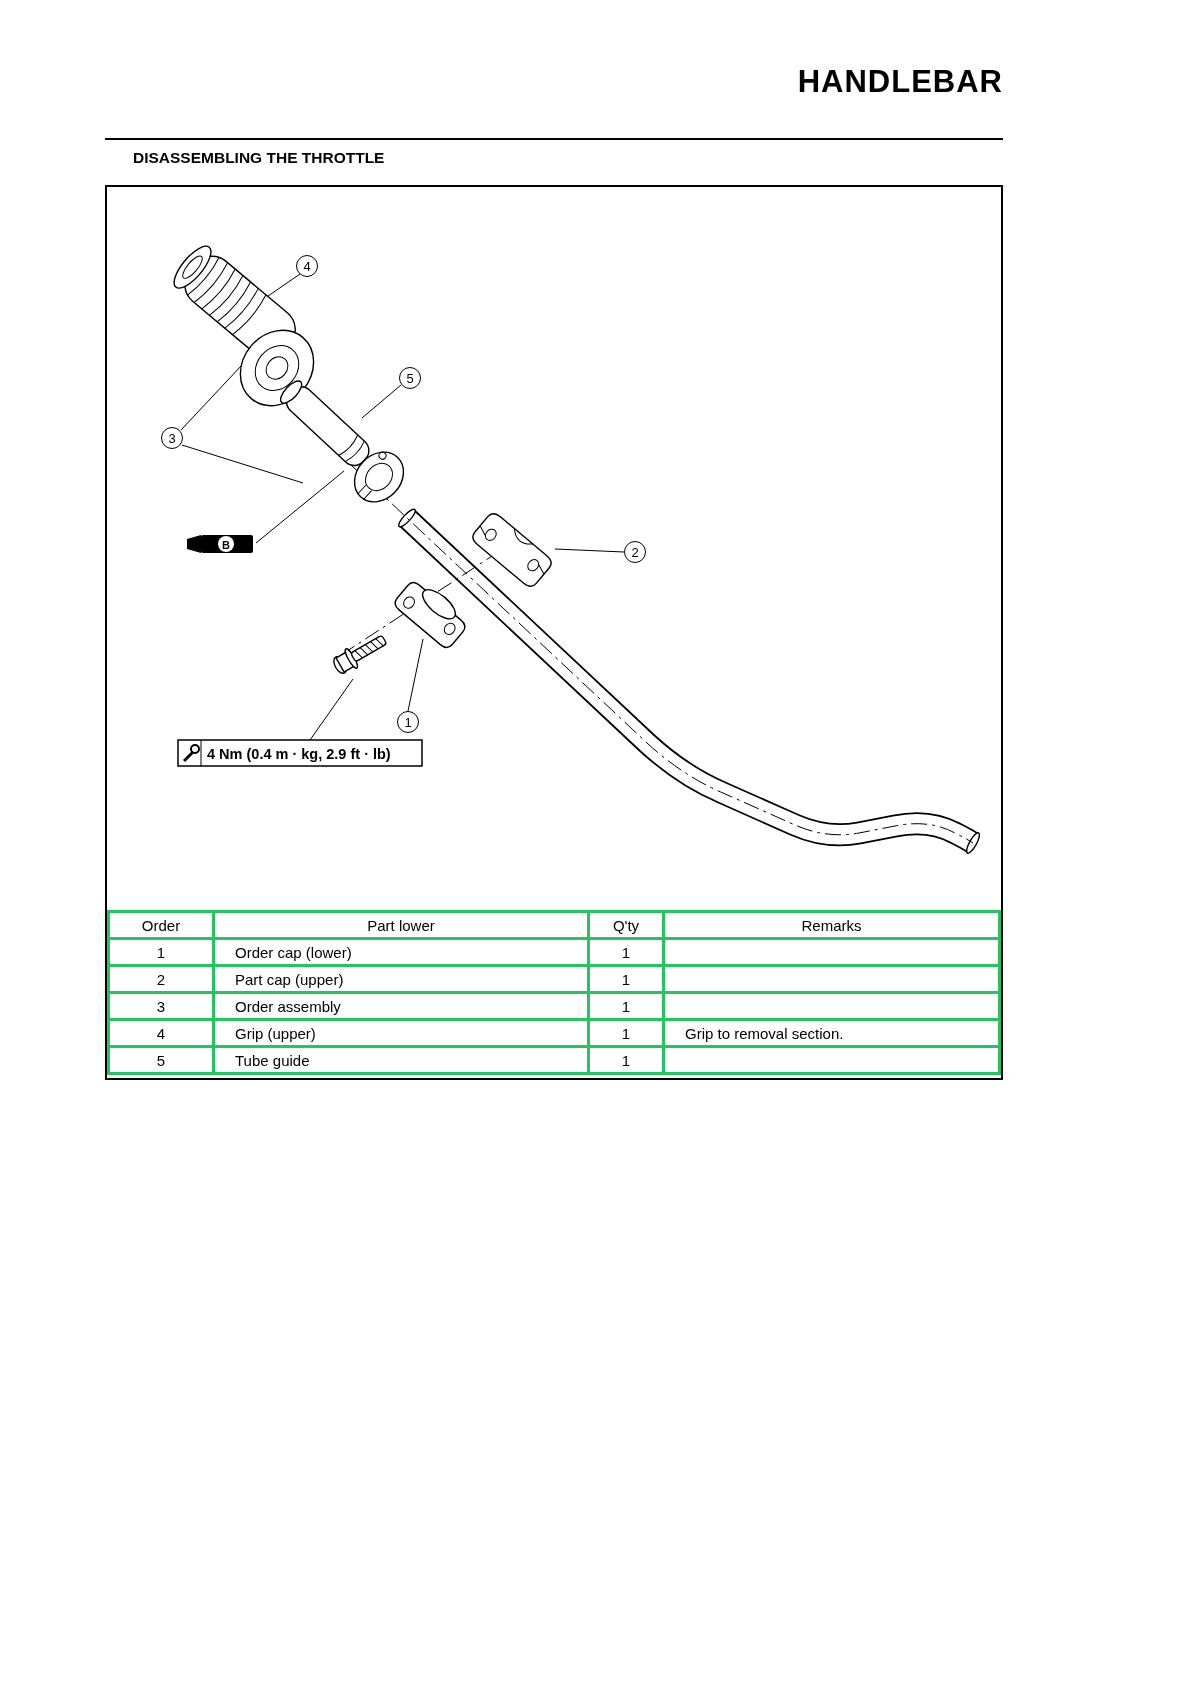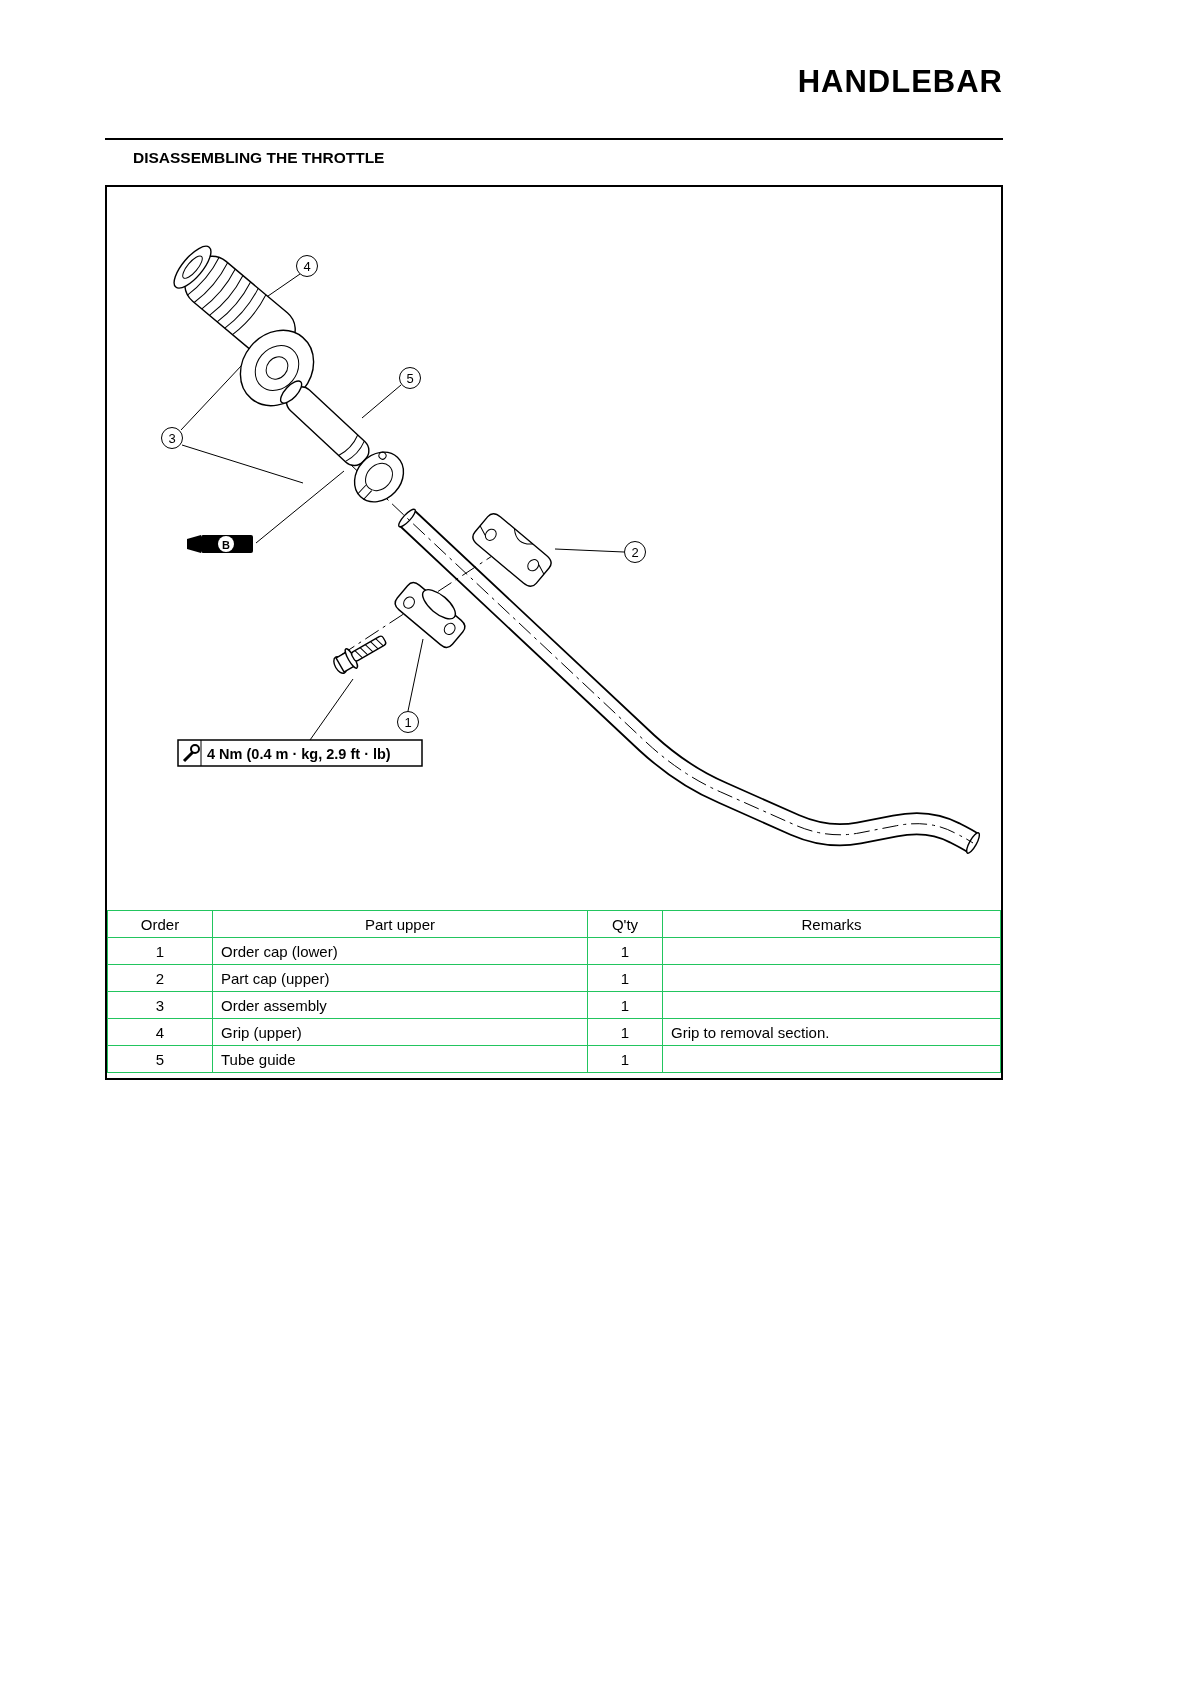--- a/index.html
+++ b/index.html
@@ -31,23 +31,23 @@
     border:2px solid #000;
   }
   .frame svg { display:block; }
   .parts-table {
     width:100%;
     border-collapse:collapse;
     table-layout:fixed;
     font-size:15px;
   }
   .parts-table th, .parts-table td {
-    border:1px solid #22c55e;
+    border:3px solid #22c55e;
     height:27px;
-    padding:0 8px;
+    padding:0 20px;
     font-weight:normal;
     overflow:hidden;
     white-space:nowrap;
     vertical-align:middle;
   }
   .parts-table th { text-align:center; }
   td.center { text-align:center; }
   .pageno {
     position:absolute; top:1492px; left:105px; width:898px;
     text-align:center;
@@ -193,21 +193,21 @@
     <table class="parts-table">
       <colgroup>
         <col style="width:105px">
         <col style="width:375px">
         <col style="width:75px">
         <col>
       </colgroup>
       <thead>
         <tr>
           <th>Order</th>
-          <th>Part upper</th>
+          <th>Part lower</th>
           <th>Q'ty</th>
           <th>Remarks</th>
         </tr>
       </thead>
       <tbody>
         <tr>
           <td class="center">1</td>
           <td>Order cap (lower)</td>
           <td class="center">1</td>
           <td></td>

